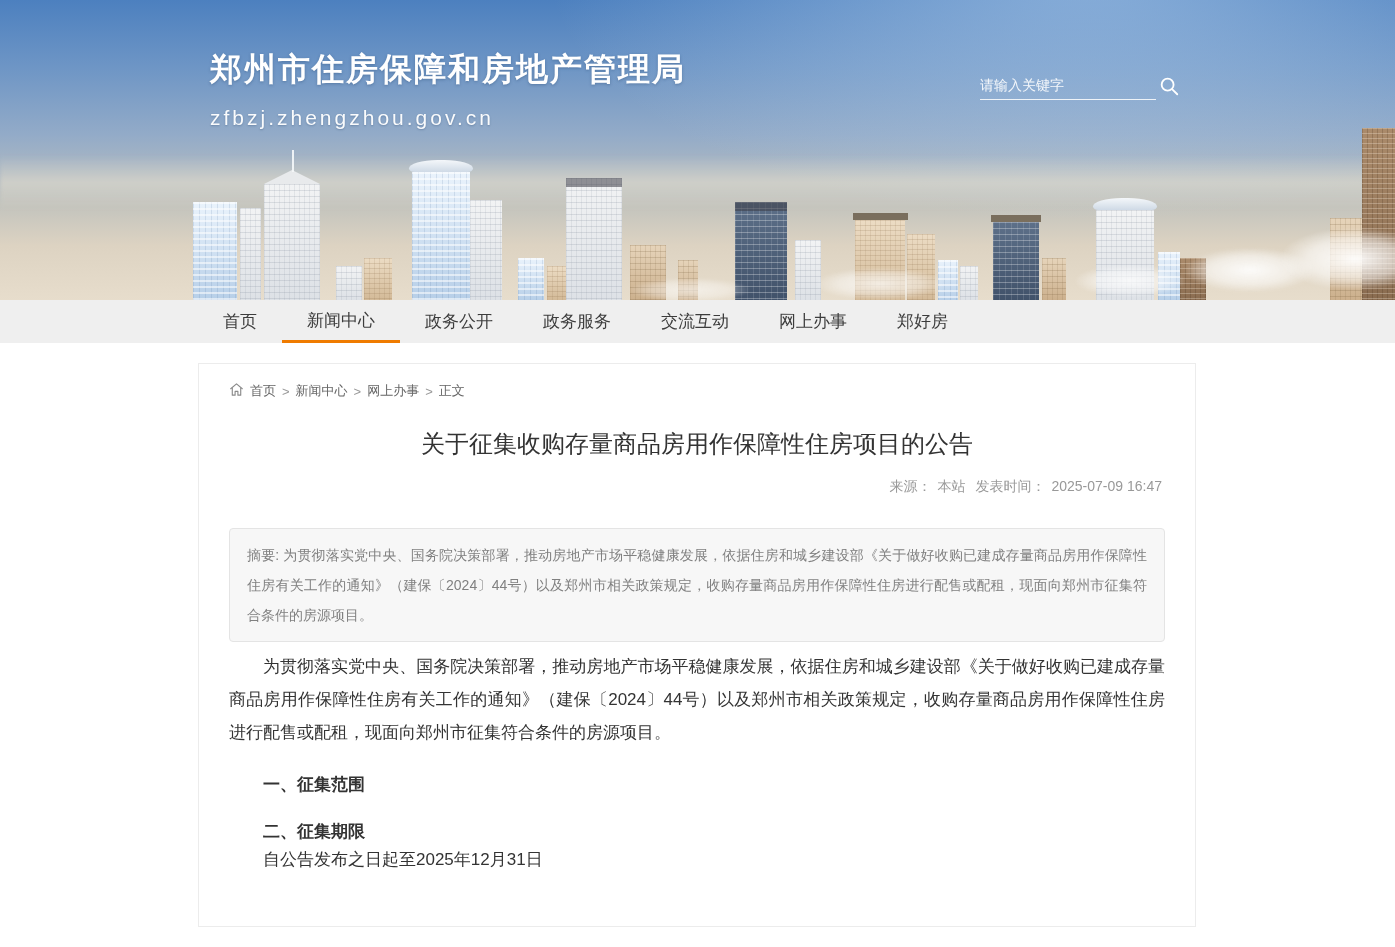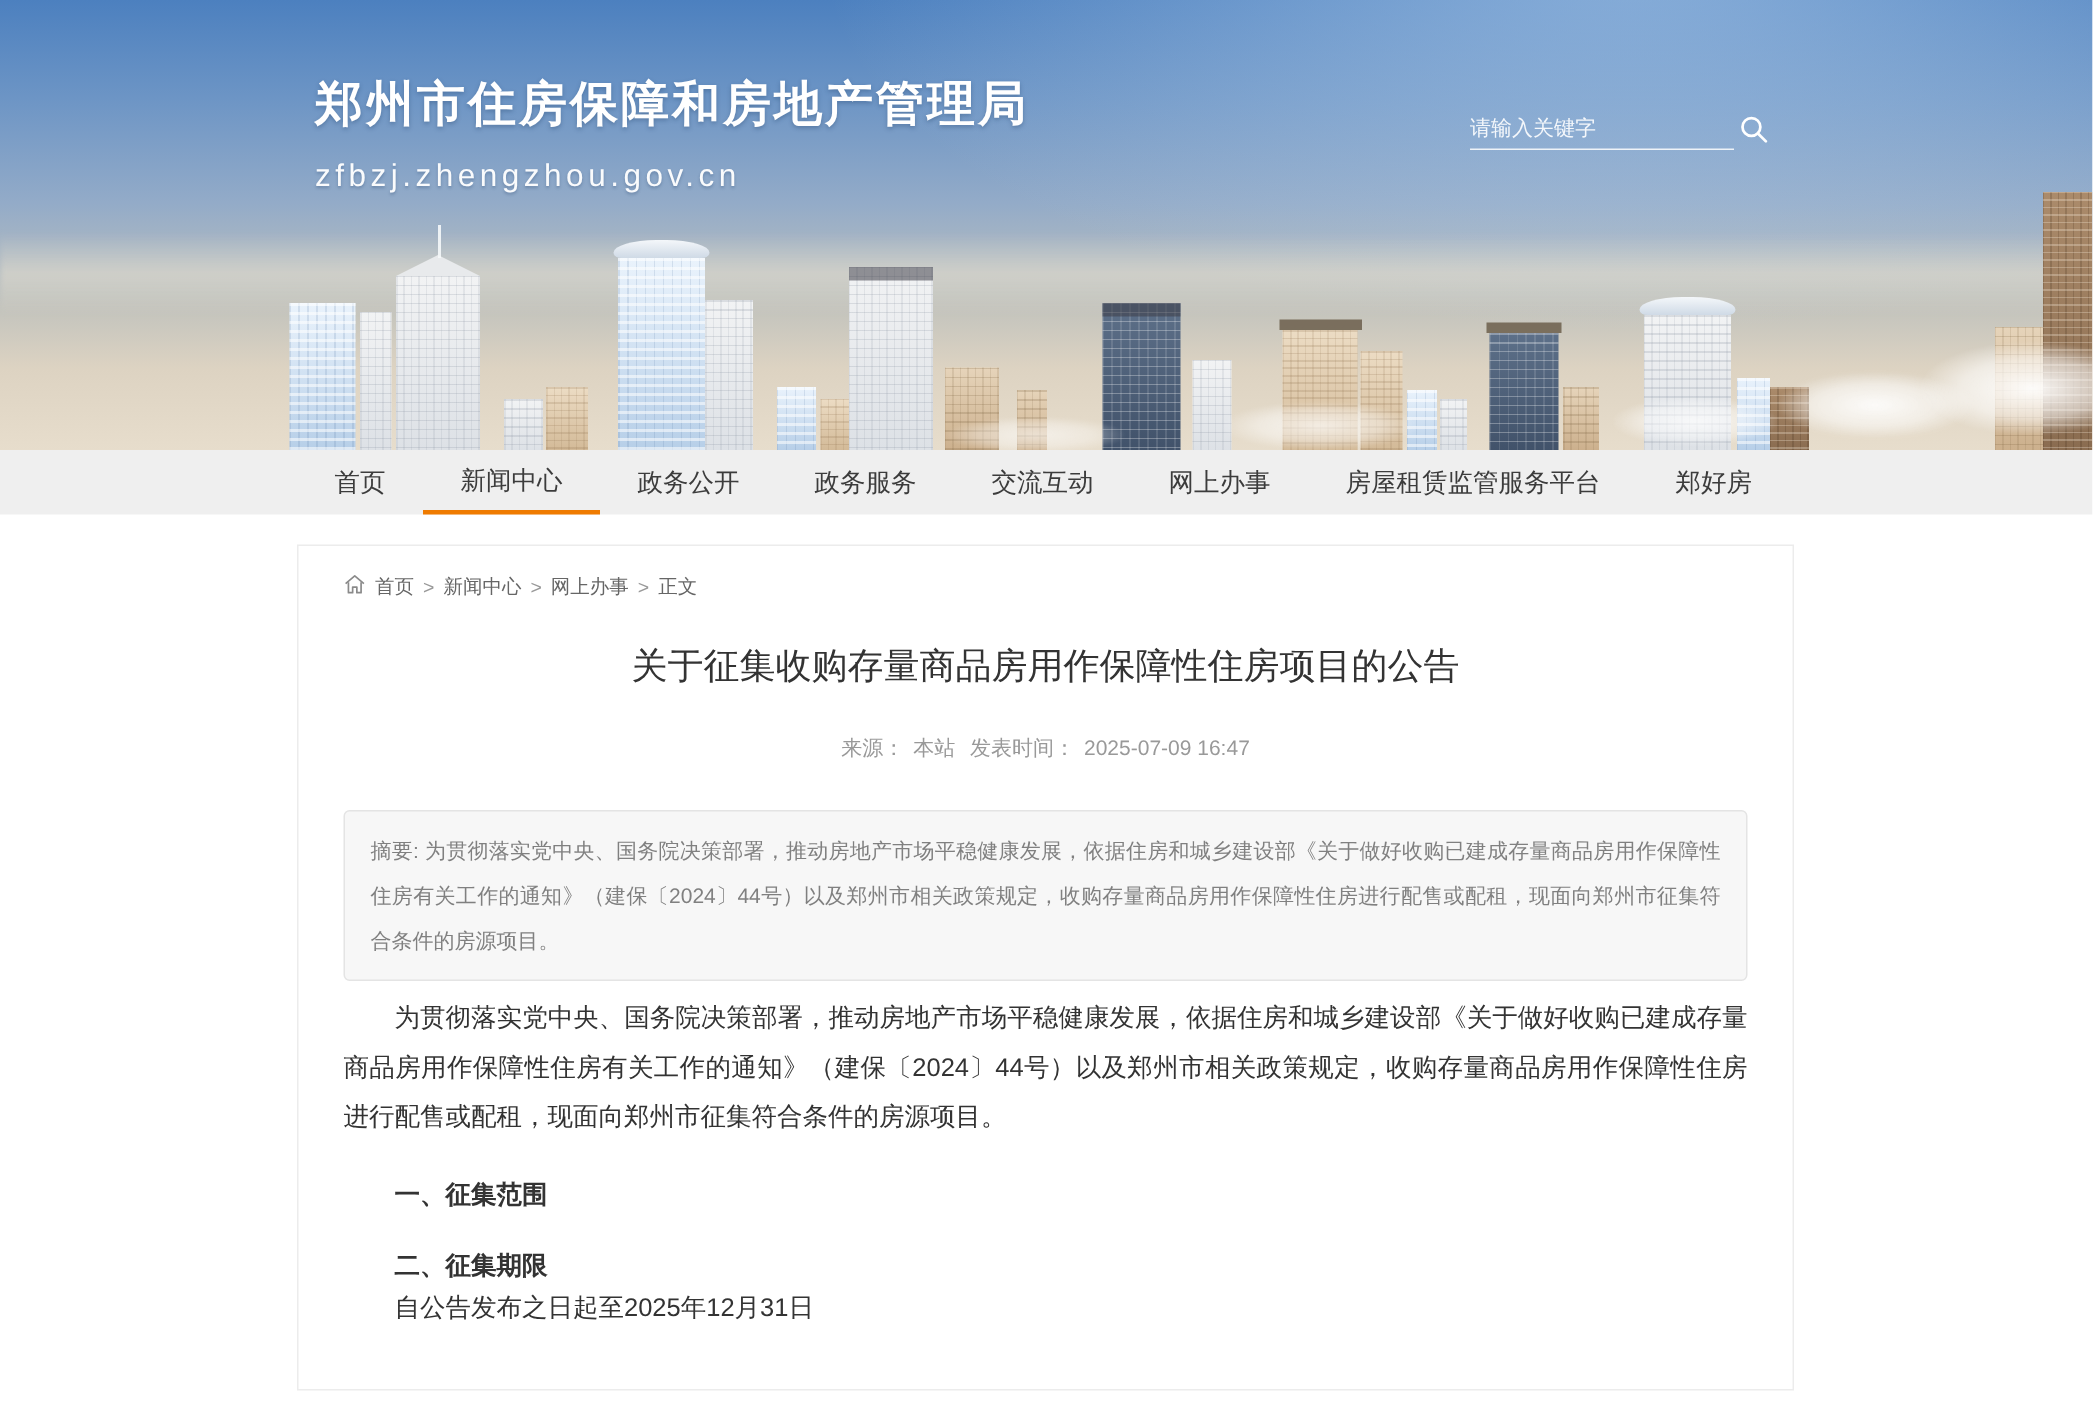--- a/index.html
+++ b/index.html
@@ -72,21 +72,21 @@
   .nav-item.active { border-bottom:3px solid #ef7b00; }
 
   
   .card { width:998px; margin:20px 0 0 198px; border:1px solid #ececec; background:#fff;
     min-height:564px; padding:18px 30px 30px 30px; }
   .breadcrumb { display:flex; align-items:center; font-size:13px; color:#666; gap:6px; }
   .crumb { color:#666; cursor:pointer; }
   .crumb.current { cursor:default; }
   .crumb-sep { color:#999; }
   .article-title { margin-top:28px; text-align:center; font-size:24px; font-weight:normal; color:#333; }
-  .article-meta { margin-top:30px; text-align:center; font-size:14px; color:#999; }
+  .article-meta { margin-top:18px; text-align:right; font-size:14px; color:#999; }
   .article-meta span { margin:0 3px; }
   .summary-box { margin-top:32px; background:#f7f7f7; border:1px solid #e4e4e4; border-radius:4px;
     padding:11px 17px; font-size:14px; color:#808080; line-height:30px; text-align:justify; }
   .article-body { margin-top:8px; }
   .article-body p { font-size:17px; color:#333; line-height:33px; text-indent:2em; 
     text-align:justify; }
   .article-body h3 { font-size:17px; color:#333; font-weight:bold; text-indent:2em; margin-top:24px; }
 </style>
 </head>
 <body>
@@ -159,21 +159,20 @@
 </div>
 
 <div class="nav">
   <div class="nav-inner">
     <div class="nav-item">首页</div>
     <div class="nav-item active">新闻中心</div>
     <div class="nav-item">政务公开</div>
     <div class="nav-item">政务服务</div>
     <div class="nav-item">交流互动</div>
     <div class="nav-item">网上办事</div>
-    <div class="nav-item">房屋租赁监管服务平台</div>
     <div class="nav-item">郑好房</div>
   </div>
 </div>
 
 <div class="card">
 
   <div class="breadcrumb">
     <span>
       <svg width="15" height="15" viewBox="0 0 16 16" fill="none" stroke="#8a8a8a" stroke-width="1.2" stroke-linejoin="round">
         <path d="M1.5 7.5 L8 2 L14.5 7.5"></path>

